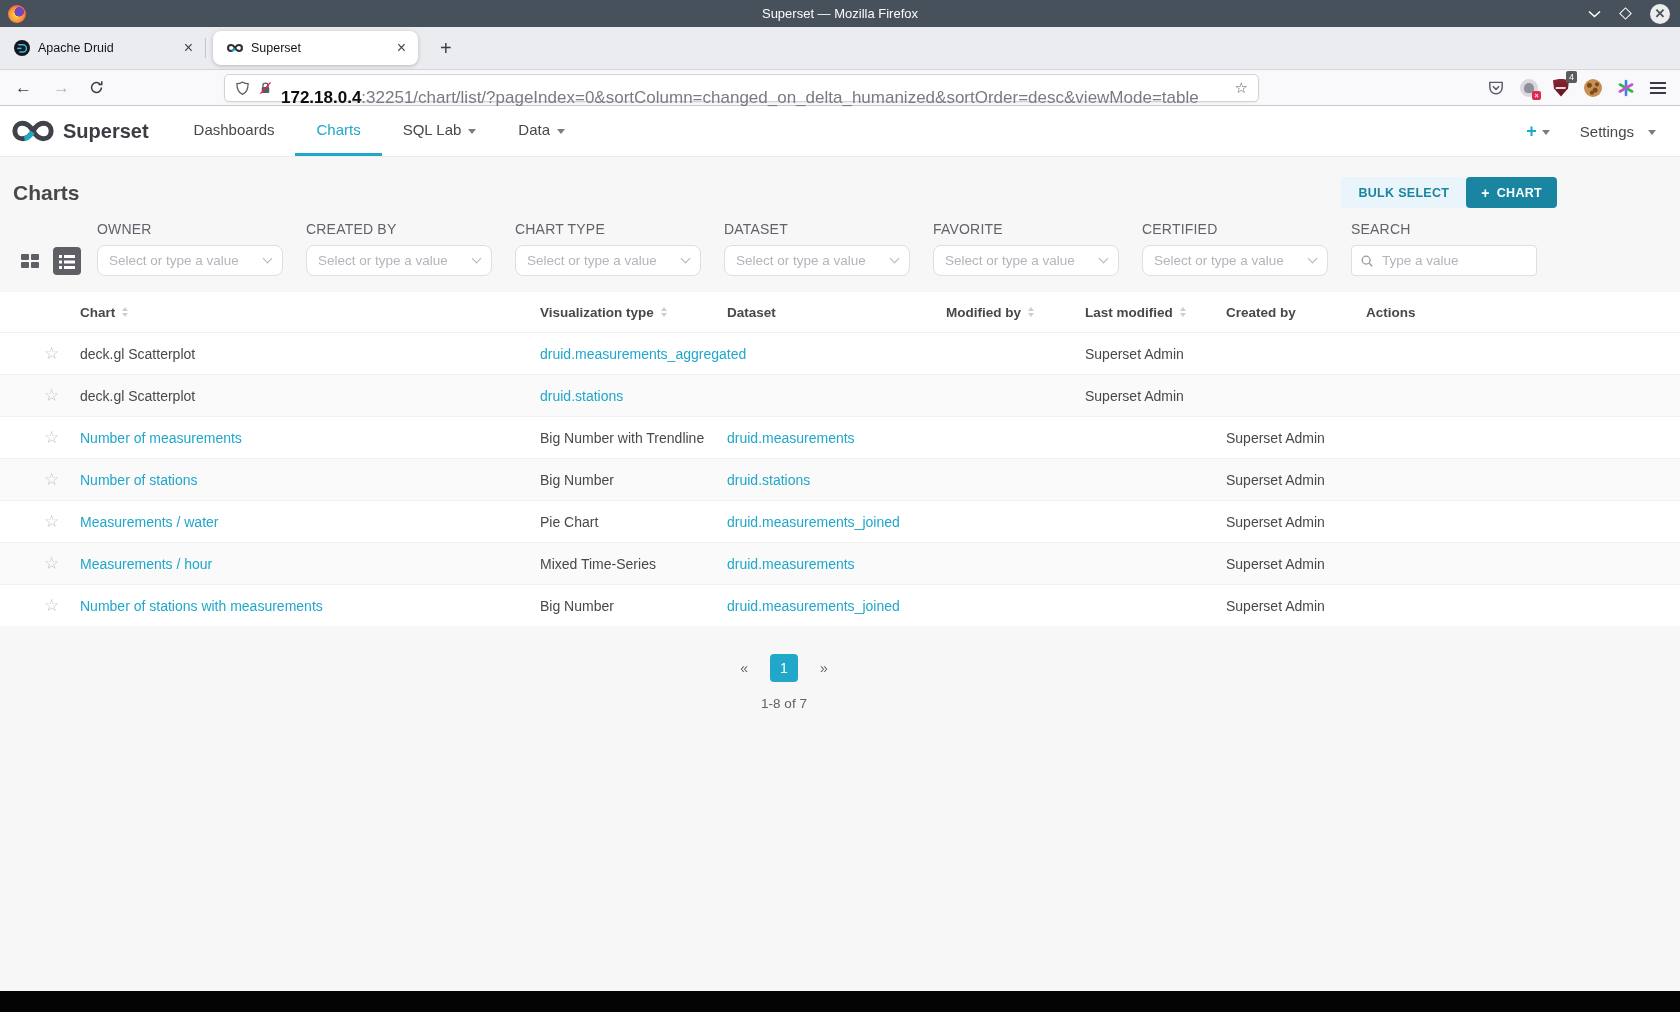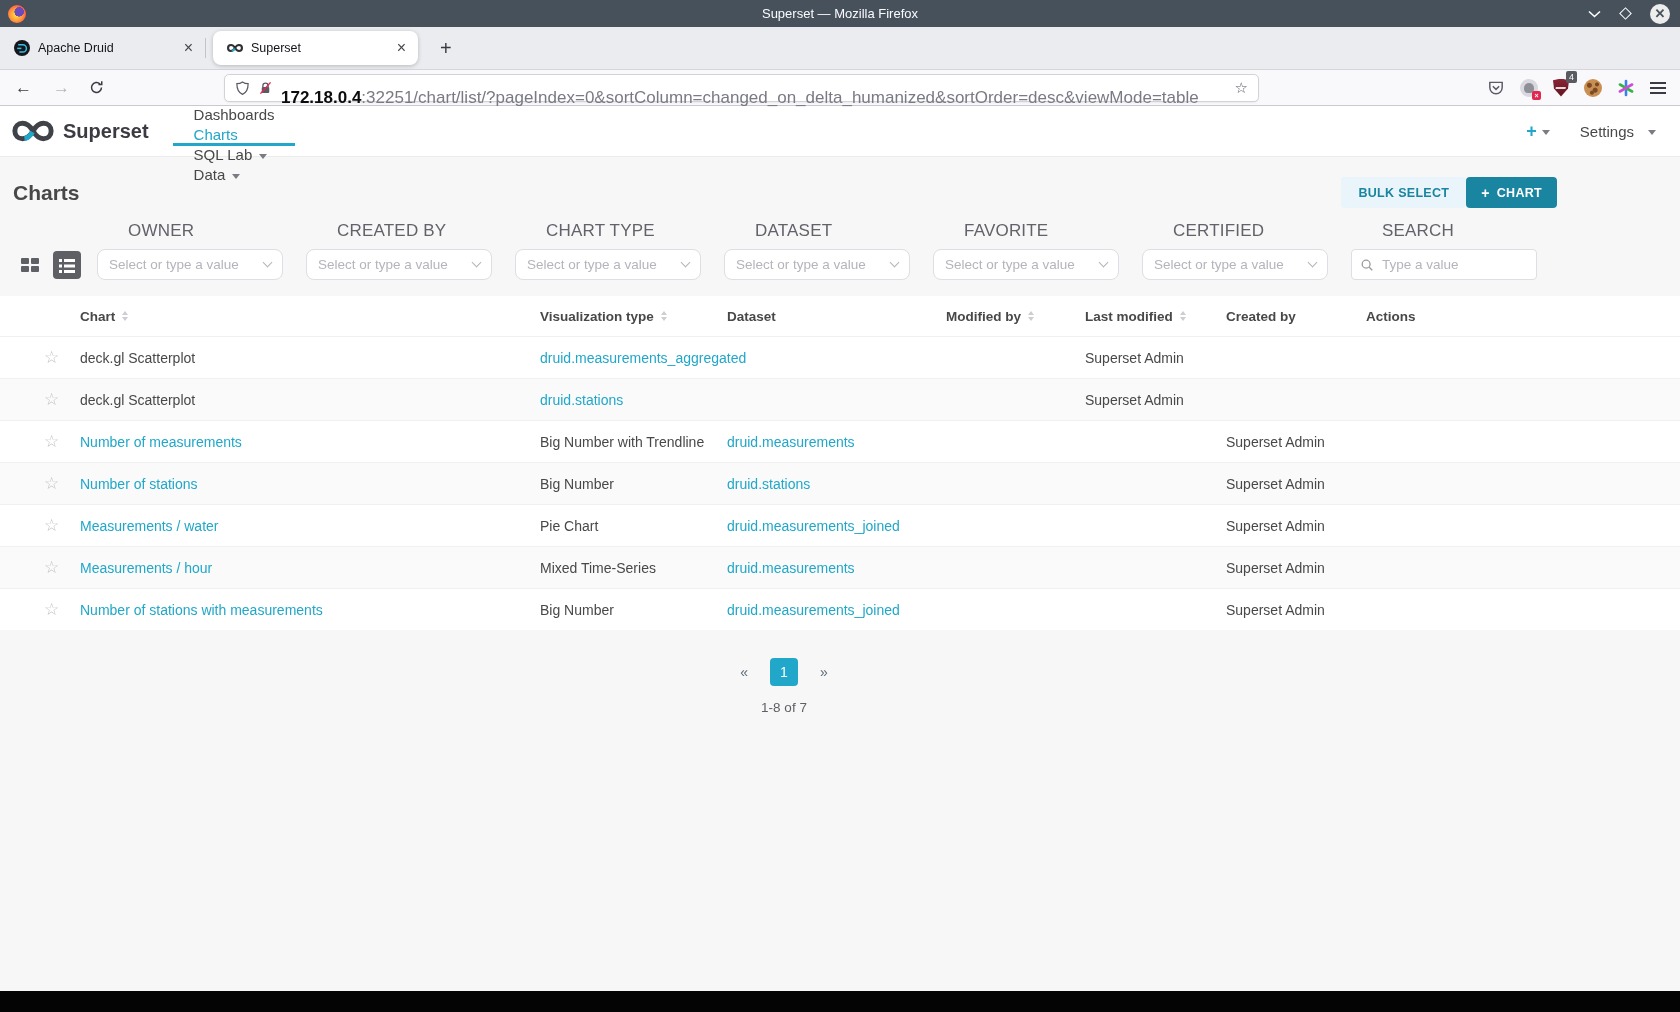--- a/index.html
+++ b/index.html
@@ -61,21 +61,21 @@
     background:#8f8f98; }
   .ext-x { position:absolute; right:-3px; bottom:-3px; width:9px; height:9px; border-radius:2px;
     background:#e22850; color:#fff; font-size:7px; line-height:9px; text-align:center; font-weight:bold; }
   .hamburger { display:flex; flex-direction:column; gap:3px; }
   .hamburger i { width:16px; height:2px; background:#3a3a42; }
 
   
   .ss-nav { height:51px; background:#fff; display:flex; align-items:stretch; border-bottom:1px solid #ececec; }
   .brand { display:flex; align-items:center; margin-left:12px; gap:9px; }
   .brand-name { font-size:20px; font-weight:bold; color:#3b3b41; }
-  .nav-items { display:flex; margin-left:24px;flex-direction:column; }
+  .nav-items { display:flex; margin-left:24px; }
   .nav-item { display:flex; align-items:center; gap:7px; padding:0 21px; font-size:15px; color:#484848;
     border-bottom:3px solid rgba(0,0,0,0); }
   .nav-item.active { color:#20a7c9; border-bottom-color:#20a7c9; }
   .caret-down { width:0; height:0; border-left:4px solid rgba(0,0,0,0); border-right:4px solid rgba(0,0,0,0);
     border-top:5px solid #7b7b83; margin-top:3px; }
   .nav-right { margin-left:auto; display:flex; align-items:center; gap:30px; margin-right:24px; }
   .plus-menu { color:#20a7c9; font-weight:bold; font-size:18px; display:flex; align-items:center; gap:5px; }
   .settings-menu { font-size:15px; color:#484848; display:flex; align-items:center; gap:14px; }
 
   
@@ -85,21 +85,21 @@
   .btn { height:31px; border-radius:4px; font-size:12.5px; font-weight:bold; display:flex;
     align-items:center; letter-spacing:.3px; }
   .btn-bulk { background:#e9f5fa; color:#1a85a0; padding:0 17px; }
   .btn-chart { background:#1a85a0; color:#fff; padding:0 15px; gap:7px; }
   .btn-chart .plus { font-size:14px; font-weight:bold; }
 
   
   .filters-row { display:flex; align-items:flex-end; padding:13px 0 0 20px; }
   .view-toggles { display:flex; align-items:center; gap:13px; margin-right:16px; height:31px; }
   .filter-group { width:186px; margin-right:23px; }
-  .filter-label { font-size:17px; color:#62626a; margin-bottom:8px; letter-spacing:.2px;margin-left:31px; }
+  .filter-label { font-size:14px; color:#62626a; margin-bottom:8px; letter-spacing:.2px; }
   .filter-select { height:31px; background:#fff; border:1px solid #dedee4; border-radius:8px;
     display:flex; align-items:center; justify-content:space-between; padding:0 11px; }
   .filter-ph { font-size:13.5px; color:#b4b4bc; white-space:nowrap; }
   .chev { width:7px; height:7px; border-right:1.6px solid #b4b4bc; border-bottom:1.6px solid #b4b4bc;
     transform:rotate(45deg); margin-top:-4px; flex:0 0 auto; }
   .search-group { width:186px; position:relative; }
   .search-group input { width:100%; height:31px; border:1px solid #dedee4; border-radius:4px;
     padding:0 10px 0 30px; font-size:13.5px; font-family:"Liberation Sans",sans-serif; color:#484848;
     outline:none; background:#fff; }
   .search-group input::placeholder { color:#b4b4bc; }

